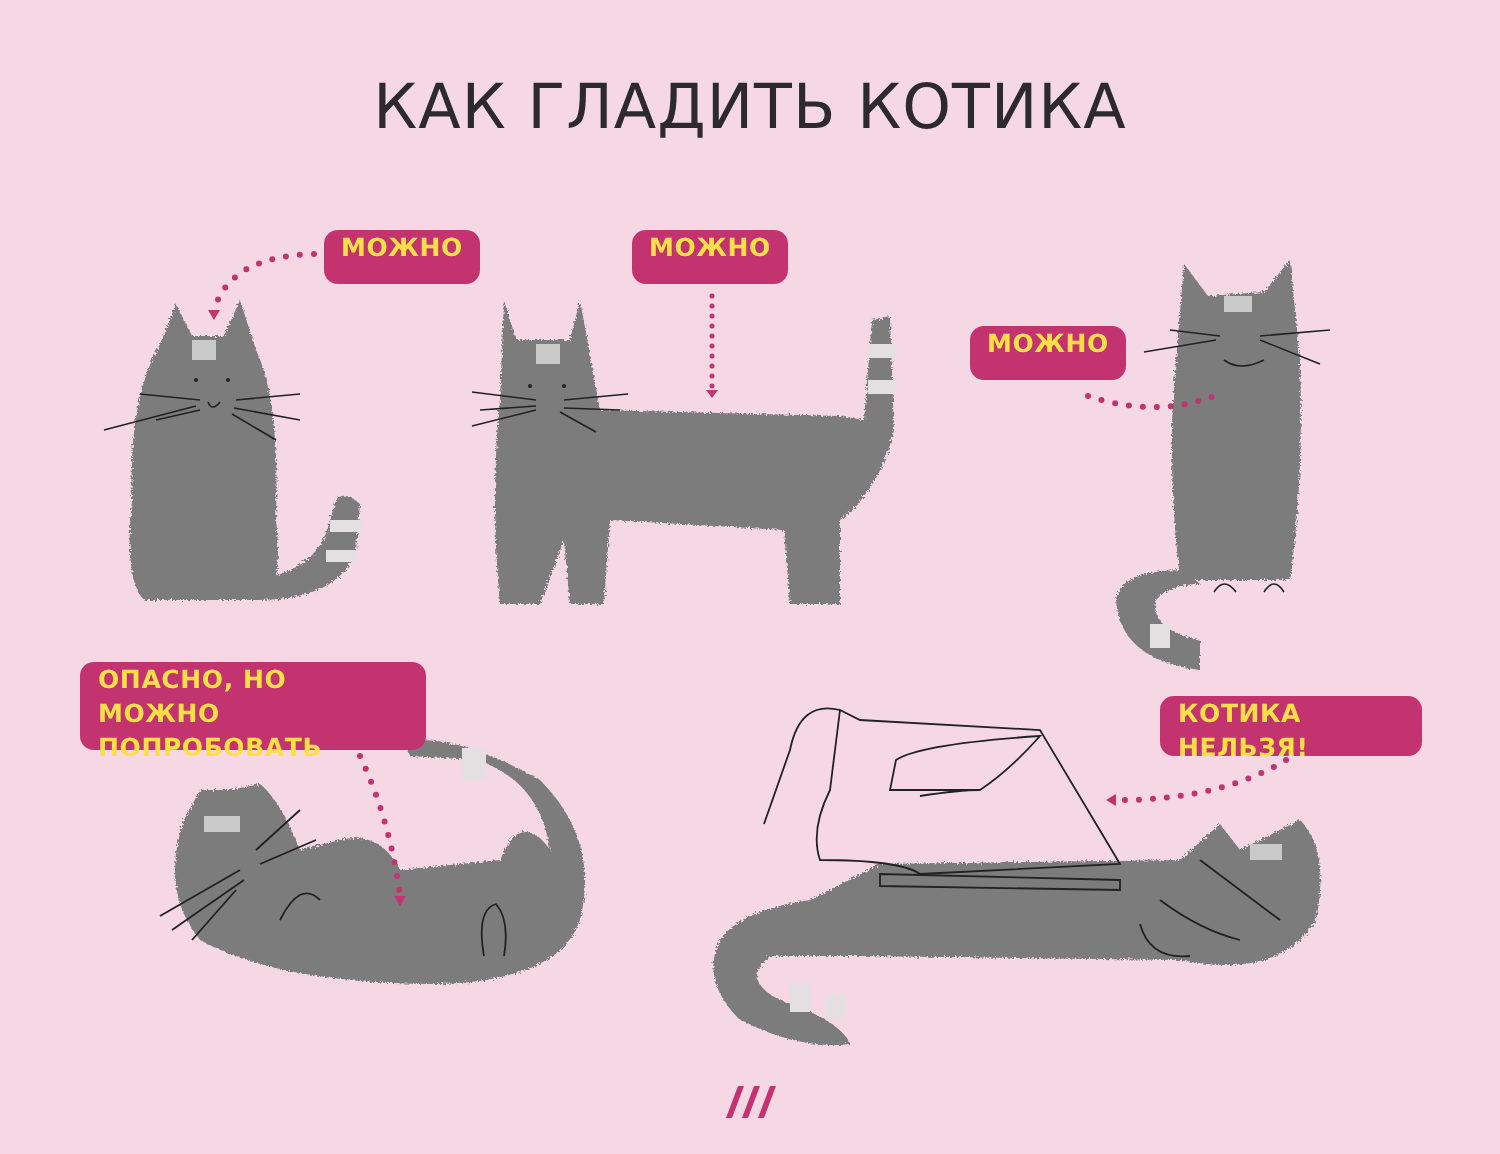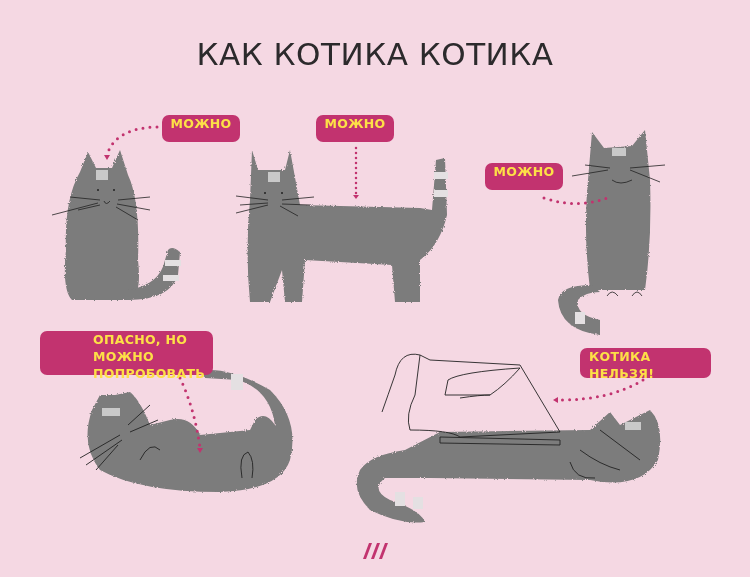--- a/index.html
+++ b/index.html
@@ -6,21 +6,21 @@
   body{width:750px;height:577px;background:#f5d8e3;position:relative;overflow:hidden;font-family:"DejaVu Sans",sans-serif;}
   .title{position:absolute;left:0;top:36px;width:750px;text-align:center;font-size:31px;color:#2c2a2c;letter-spacing:0.5px;font-family:"DejaVu Sans",sans-serif;}
   .title b{font-weight:normal;}
   .badge{position:absolute;background:#c2336f;color:#fde047;font-weight:bold;font-size:12.5px;border-radius:7px;padding:0 9px;display:flex;align-items:flex-start;justify-content:center;letter-spacing:0.3px;line-height:17px;font-family:"DejaVu Sans",sans-serif;}
   svg.art{position:absolute;left:0;top:0;}
   .logo{position:absolute;left:362px;top:543px;}
 </style>
 </head>
 <body>
 
-<div class="title"><span>КАК КОТИКА </span><b>КОТИКА</b></div>
+<div class="title"><span>КАК ГЛАДИТЬ </span><b>КОТИКА</b></div>
 
 <svg class="art" width="750" height="577" viewBox="0 0 750 577">
   <defs>
     <filter id="fuzz">
         <feTurbulence type="fractalNoise" baseFrequency="0.9" numOctaves="2" result="n"></feTurbulence>
         <feDisplacementMap in="SourceGraphic" in2="n" scale="3"></feDisplacementMap>
       </filter>
   </defs>
 
   <g filter="url(#fuzz)" fill="#7b7b7b">
@@ -105,21 +105,21 @@
 <div class="badge" style="left:162px;top:115px;width:60px;height:27px;">
     <span>МОЖНО</span>
   </div>
 <div class="badge" style="left:316px;top:115px;width:60px;height:27px;">
     <span>МОЖНО</span>
   </div>
 <div class="badge" style="left:485px;top:163px;width:60px;height:27px;">
     <span>МОЖНО</span>
   </div>
 <div class="badge" style="left:40px;top:331px;width:155px;height:44px;justify-content:flex-start;padding-left:9px;">
-    <span style="width:150px;margin-left:44px;">ОПАСНО, НО МОЖНО ПОПРОБОВАТЬ</span>
+    <span style="width:150px;">ОПАСНО, НО МОЖНО ПОПРОБОВАТЬ</span>
   </div>
 <div class="badge" style="left:580px;top:348px;width:113px;height:30px;">
     <span>КОТИКА НЕЛЬЗЯ!</span>
   </div>
 
 <svg class="logo" width="30" height="16" viewBox="0 0 30 16">
   <path d="M7 0 L10 0 L4 16 L1 16 Z M15 0 L18 0 L12 16 L9 16 Z M23 0 L26 0 L20 16 L17 16 Z" fill="#c2336f"></path>
 </svg>
 
 </body></html>

